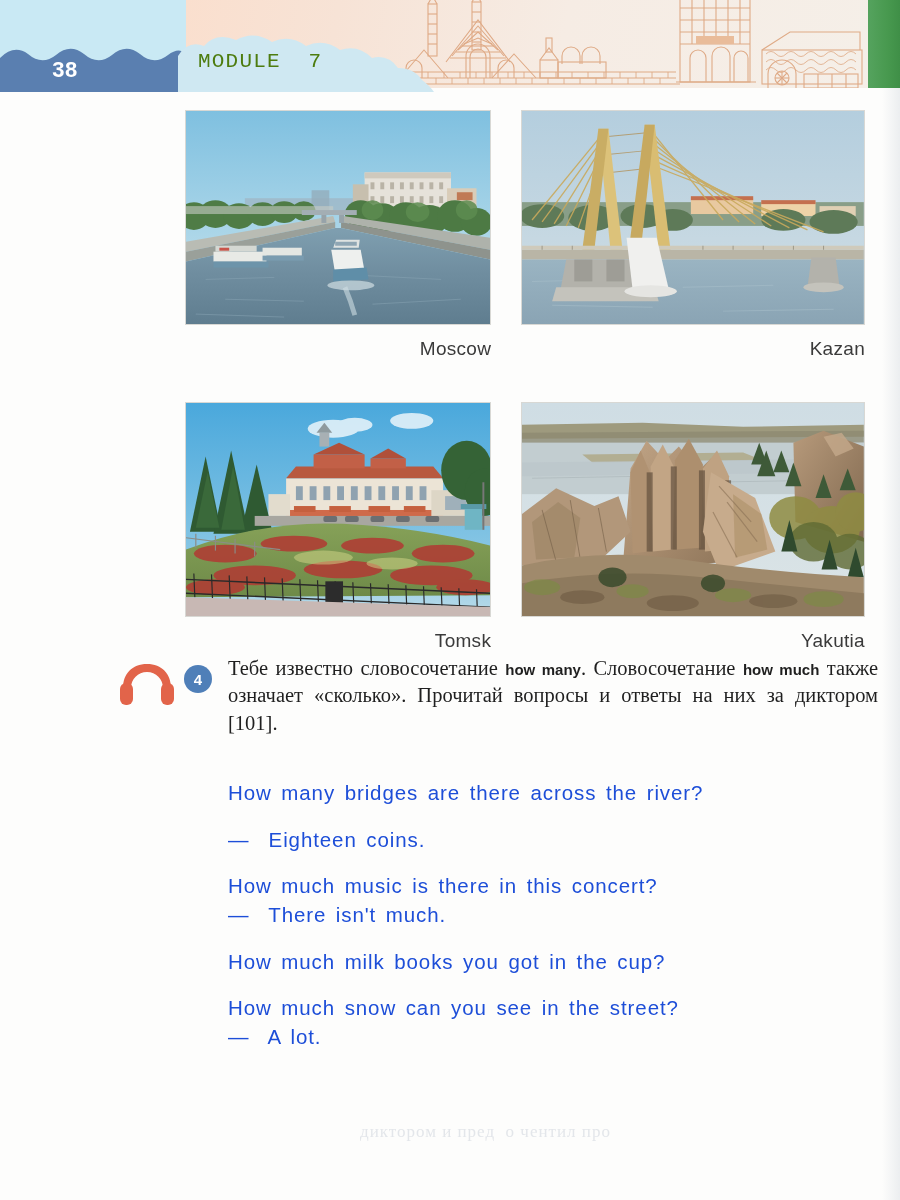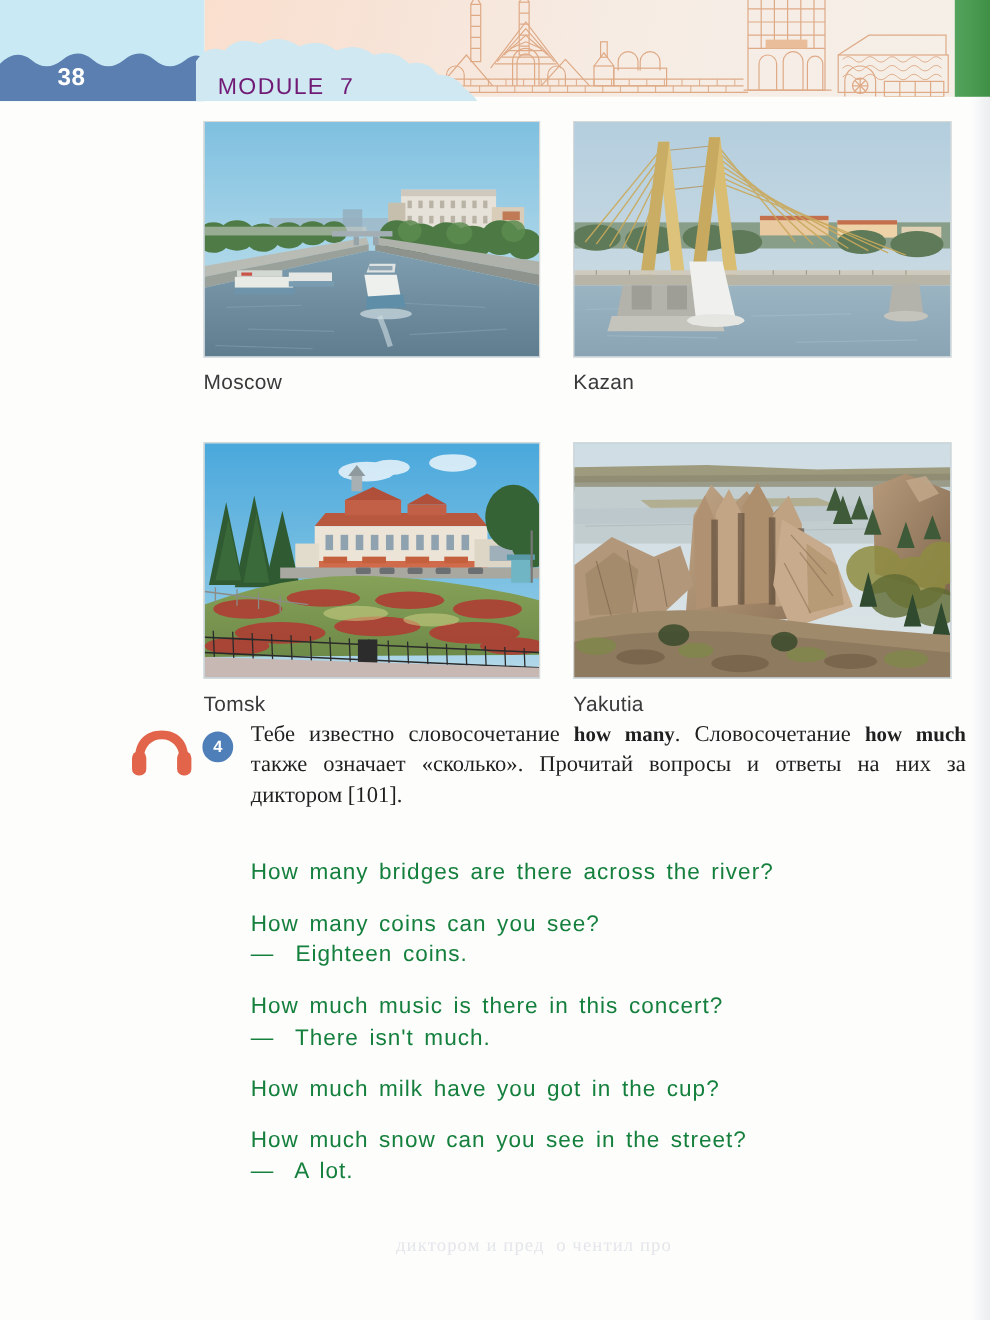--- a/index.html
+++ b/index.html
@@ -63,26 +63,27 @@
   }
   
   .hdr-cloud {
     position: absolute;
     left: 178px; top: 34px;
     width: 260px; height: 58px;
     z-index: 2;
   }
   .module-label {
     position: absolute;
-    left: 198px; top: 67px;
-    color: #701a75;
+    left: 198px; top: 50px;
+    color: #4d7c0f;
     font-size: 21px;
     letter-spacing: 1.2px;
     z-index: 3;
     white-space: pre;
+    font-family: Liberation Mono, monospace;
   }
   
   .hdr-cityscape {
     position: absolute;
     left: 380px; top: 0;
     width: 490px; height: 88px;
     z-index: 1;
     opacity: 0.92;
   }
 
@@ -98,21 +99,21 @@
   .photo-frame {
     width: 100%;
     height: 215px;
     border: 1px solid #d8d8d4;
     overflow: hidden;
     position: relative;
     background: #bcd4e4;
   }
   .photo-frame svg { display: block; width: 100%; height: 100%; }
   .photo-caption {
-    text-align: left;
+    text-align: right;
     font-size: 19px;
     color: #3a3a3a;
     margin-top: 13px;
     letter-spacing: 0.3px;
   }
   .row-gap { height: 42px; }
 
   
   .exercise {
     position: absolute;
@@ -145,36 +146,36 @@
   .ex-instruction {
     margin-left: 110px;
     font-family: "Liberation Serif", serif;
     font-size: 20.5px;
     line-height: 1.33;
     color: #1f1f1f;
     text-align: justify;
     text-justify: inter-word;
   }
   .ex-instruction b {
-    font-family: Liberation Serif, serif;
-    font-size: 19px;
+    font-family: Liberation Sans, sans-serif;
+    font-size: 15px;
     font-weight: bold;
   }
 
   
   .dialogue {
     position: absolute;
     left: 228px; top: 780px;
     width: 650px;
   }
   .qa-pair { margin-bottom: 20px; }
   .qa-question,
   .qa-answer {
     font-size: 20.5px;
-    color: #15803d;
+    color: #1d4ed8;
     letter-spacing: 0.9px;
     line-height: 1.3;
     word-spacing: 3px;
     white-space: pre;
   }
   .qa-answer { margin-top: 2px; }
 
   
   .bleed-through {
     position: absolute;
@@ -821,29 +822,28 @@
   <div class="ex-instruction">
     <span>Тебе известно словосочетание </span><b>how many</b><span>. Словосочетание </span><b>how much</b><span> также означает «сколько». Прочитай вопросы и ответы на них за диктором [101].</span>
   </div>
 </div>
 
 <div class="dialogue">
   <div class="qa-pair">
     <div class="qa-question">How many bridges are there across the river?</div>
   </div>
   <div class="qa-pair">
-    <div class="qa-question">How many coins can you see?</div>
     <div class="qa-answer">—  Eighteen coins.</div>
   </div>
   <div class="qa-pair">
     <div class="qa-question">How much music is there in this concert?</div>
     <div class="qa-answer">—  There isn't much.</div>
   </div>
   <div class="qa-pair">
-    <div class="qa-question">How much milk have you got in the cup?</div>
+    <div class="qa-question">How much milk books you got in the cup?</div>
   </div>
   <div class="qa-pair">
     <div class="qa-question">How much snow can you see in the street?</div>
     <div class="qa-answer">—  A lot.</div>
   </div>
 </div>
 
 <div class="bleed-through">диктором и пред  о чентил про</div>
 <div class="page-edge-shade"></div>
 

